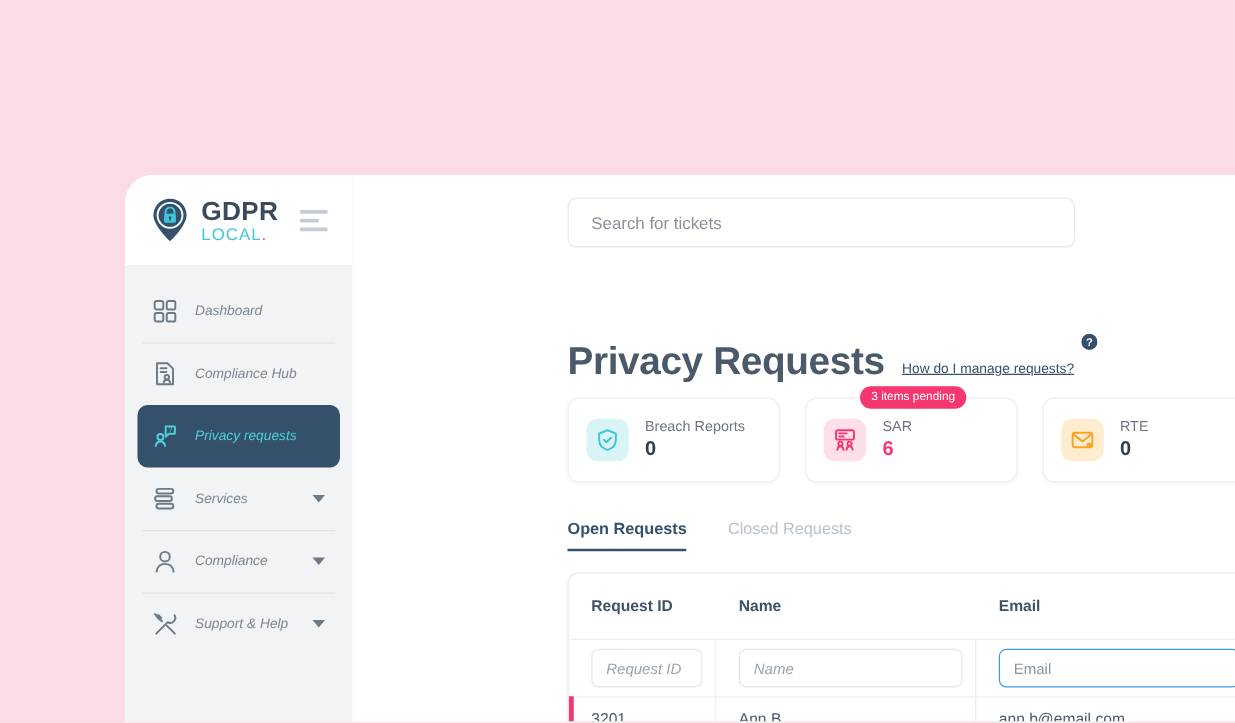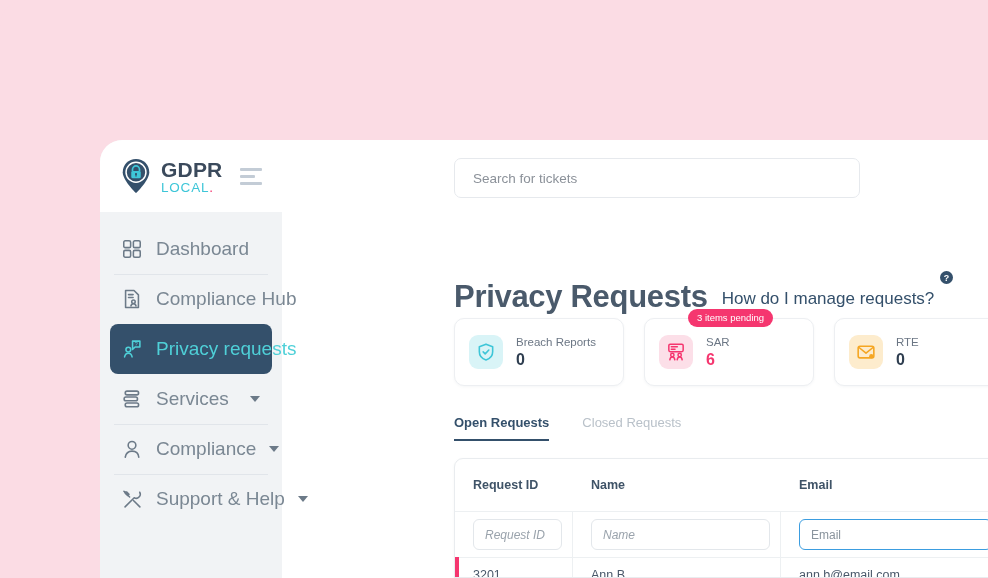--- a/index.html
+++ b/index.html
@@ -80,22 +80,23 @@
     height: 1px; background: #e1e5ea;
   }
   .nav-item.active {
     background: #34506b;
     border-radius: 8px;
   }
   .nav-item.active::before { display: none; }
   .nav-item.active + .nav-item::before { display: none; }
   .nav-icon { width: 22px; height: 22px; flex: none; display: block; }
   .nav-label {
-    font-size: 19px; color: #7a8793; white-space: nowrap;
+    font-size: 11px; color: #7a8793; white-space: nowrap;
     flex: 1;
+    font-style: italic;
   }
   .nav-item.active .nav-label { color: #4fd0d8; }
   .nav-caret {
     width: 0; height: 0;
     border-left: 5.5px solid transparent;
     border-right: 5.5px solid transparent;
     border-top: 6px solid #6c7a88;
     flex: none;
   }
 
@@ -129,21 +130,21 @@
     position: absolute;
     left: 134px; top: 105px;
     display: flex; align-items: flex-end; gap: 14px;
   }
   #page-title {
     font-size: 31px; font-weight: bold; color: #4a5a6b;
     letter-spacing: -.3px; line-height: 1;
   }
   #help-link-wrap { display: flex; align-items: center; gap: 6px; padding-bottom: 3px; }
   #help-link {
-    font-size: 17px; color: #34506b; 
+    font-size: 11px; color: #34506b; text-decoration: underline;
     cursor: pointer; white-space: nowrap; margin-top: 44px;
   }
   .help-icon { width: 13px; height: 13px; flex: none; }
 
   
   #stat-cards {
     position: absolute;
     left: 134px; top: 178px;
     display: flex; gap: 20px;
   }

